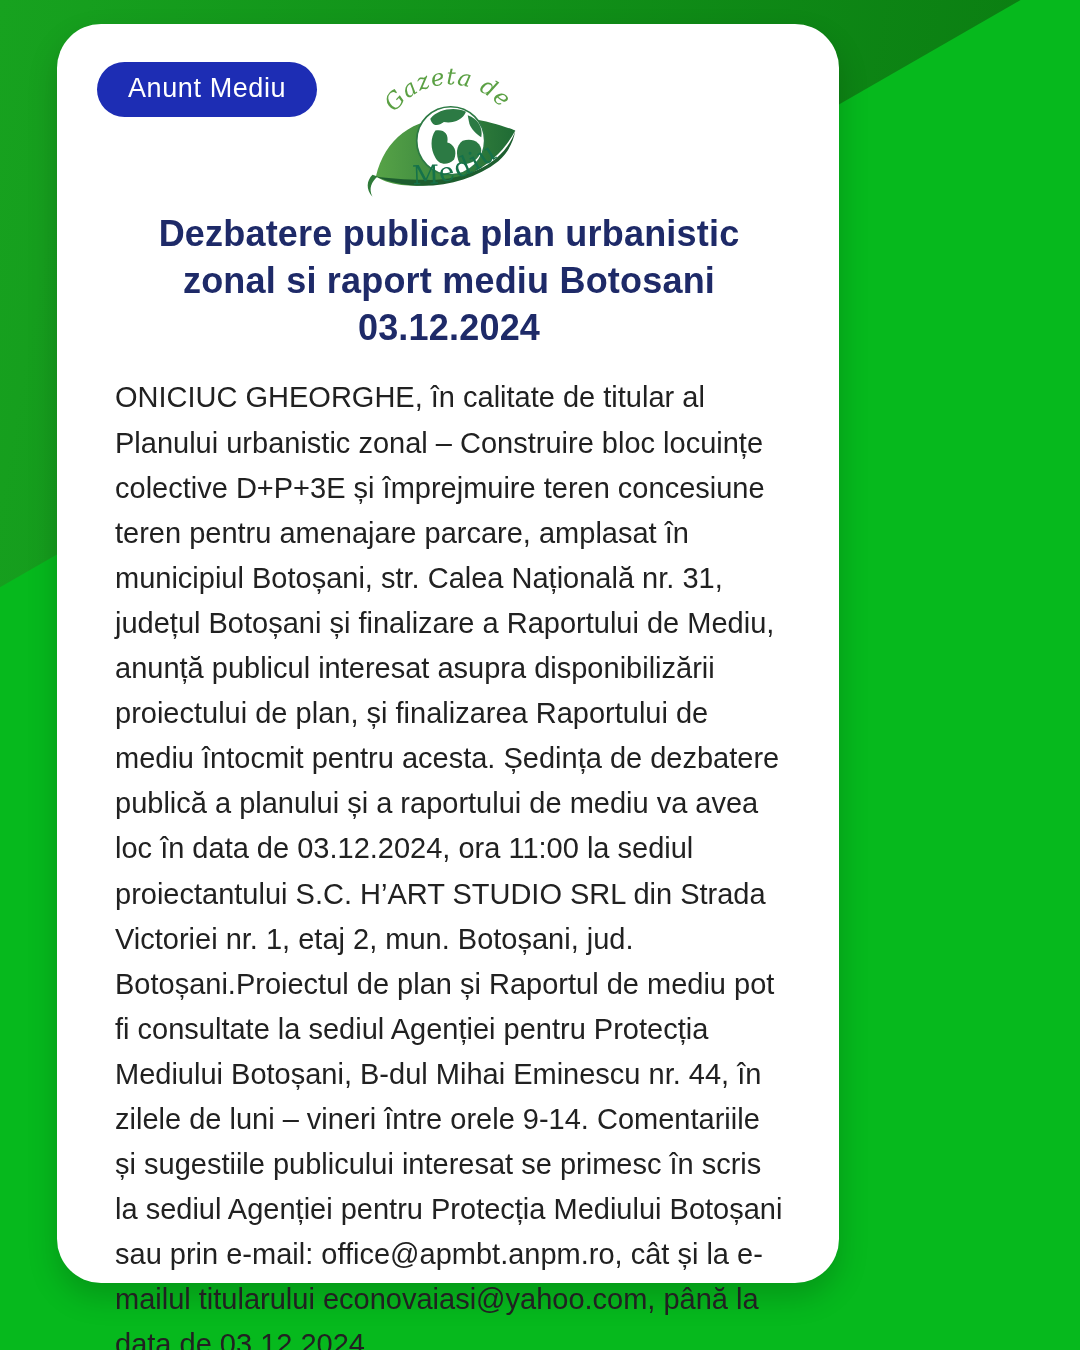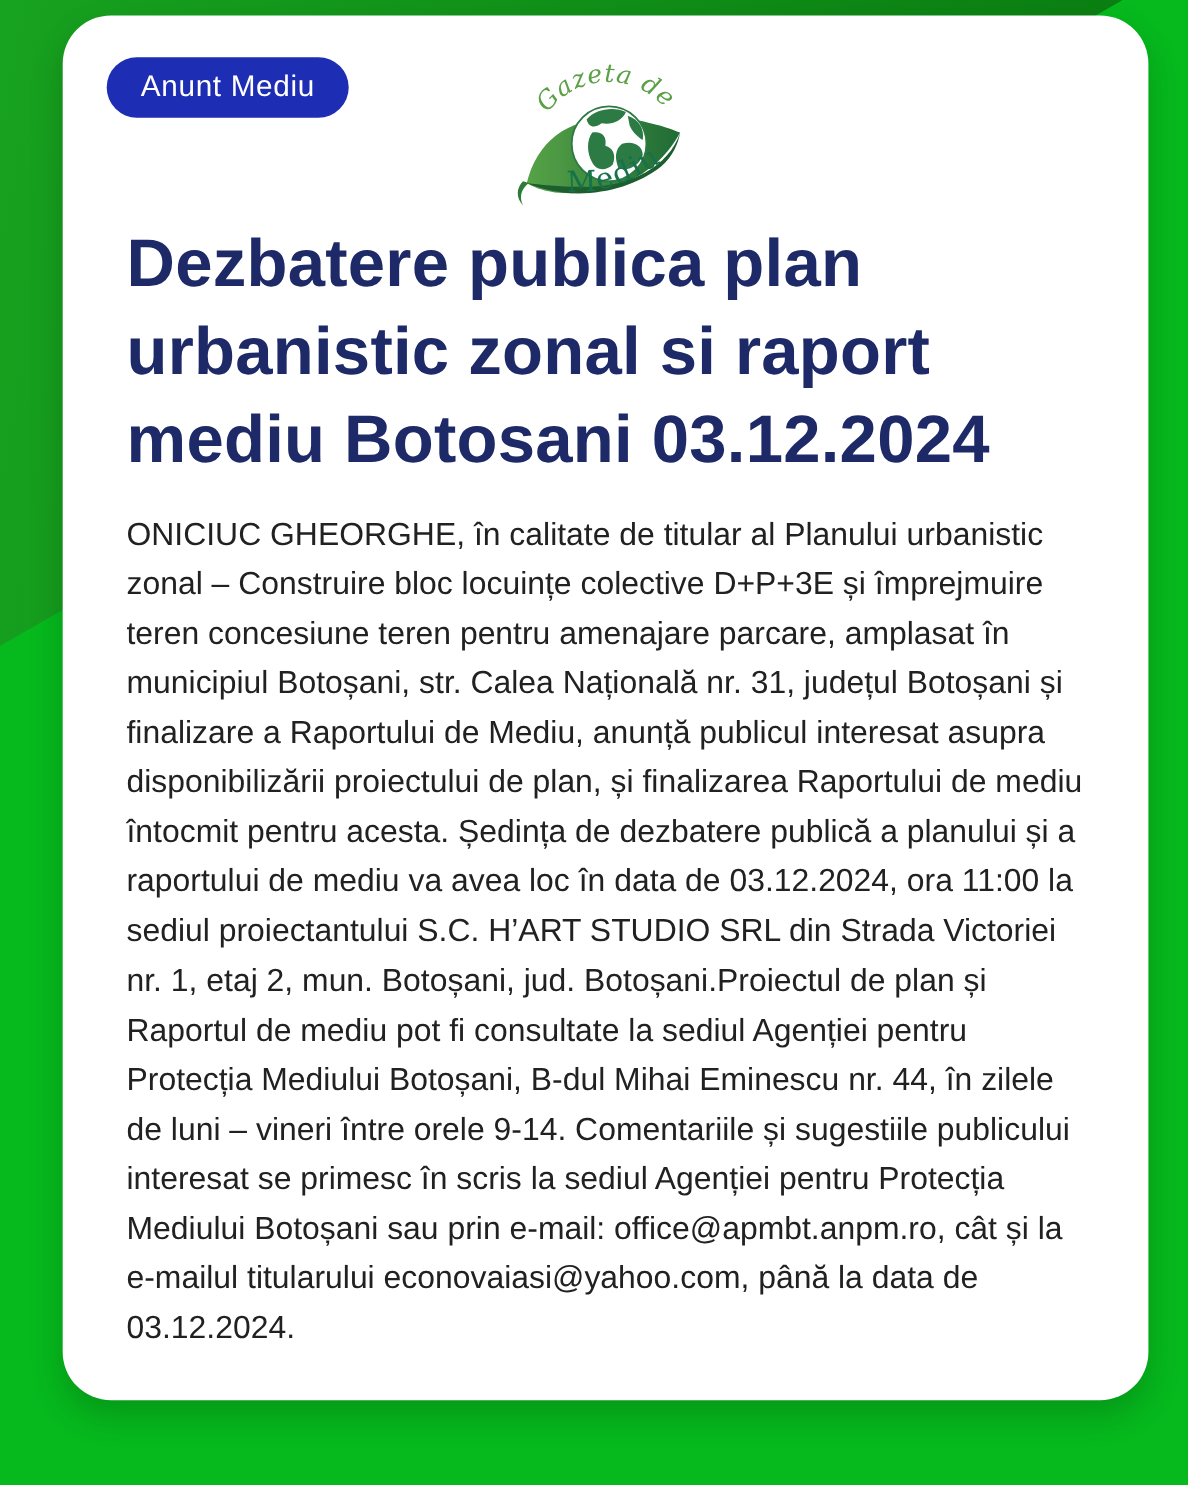--- a/index.html
+++ b/index.html
@@ -10,22 +10,22 @@
     font-family: "Liberation Sans", sans-serif;
   }
   .bg-wedge {
     position: absolute; inset: 0;
     background: linear-gradient(100deg,
       var(--background-dark-green-a, #17a21f) 0%,
       var(--background-dark-green-b, #0a7c11) 85%);
     clip-path: polygon(0 0, 94.5% 0, 0 43.5%);
   }
   .card {
-    position: absolute; left: 57px; top: 14px;
-    width: 987px; height: 1259px;
+    position: absolute; left: 57px; top: 24px;
+    width: 782px; height: 1259px;
     background: var(--card-bg, #ffffff);
     border-radius: 44px;
     box-shadow: 0 14px 30px rgba(0,0,0,.18);
     padding: 38px 56px 0 58px;
     box-sizing: border-box;
   }
   .card-header { position: relative; height: 144px; }
   .badge {
     position: absolute; left: -18px; top: 0;
     display: inline-block;
@@ -38,22 +38,22 @@
   }
   .logo {
     position: absolute; left: 50%; top: -10px;
     transform: translateX(-50%);
     width: 170px; height: 152px;
   }
   .headline {
     margin: 4px 0 0;
     max-width: 905px;
     color: var(--heading-text, #1e2a68);
-    font-size: 61px; line-height: 1.31;
-    font-weight: 700; letter-spacing: .2px;
+    font-size: 36px; line-height: 1.31;
+    font-weight: 700; letter-spacing: .2px; text-align: center;
   }
   .body-text {
     margin: 24px 0 0;
     max-width: 874px;
     color: var(--body-text, #212121);
     font-size: 29px; line-height: 1.555;
     font-weight: 400;
   }
   .logo-arc-text-top {
     font-family: "DejaVu Serif", serif;

